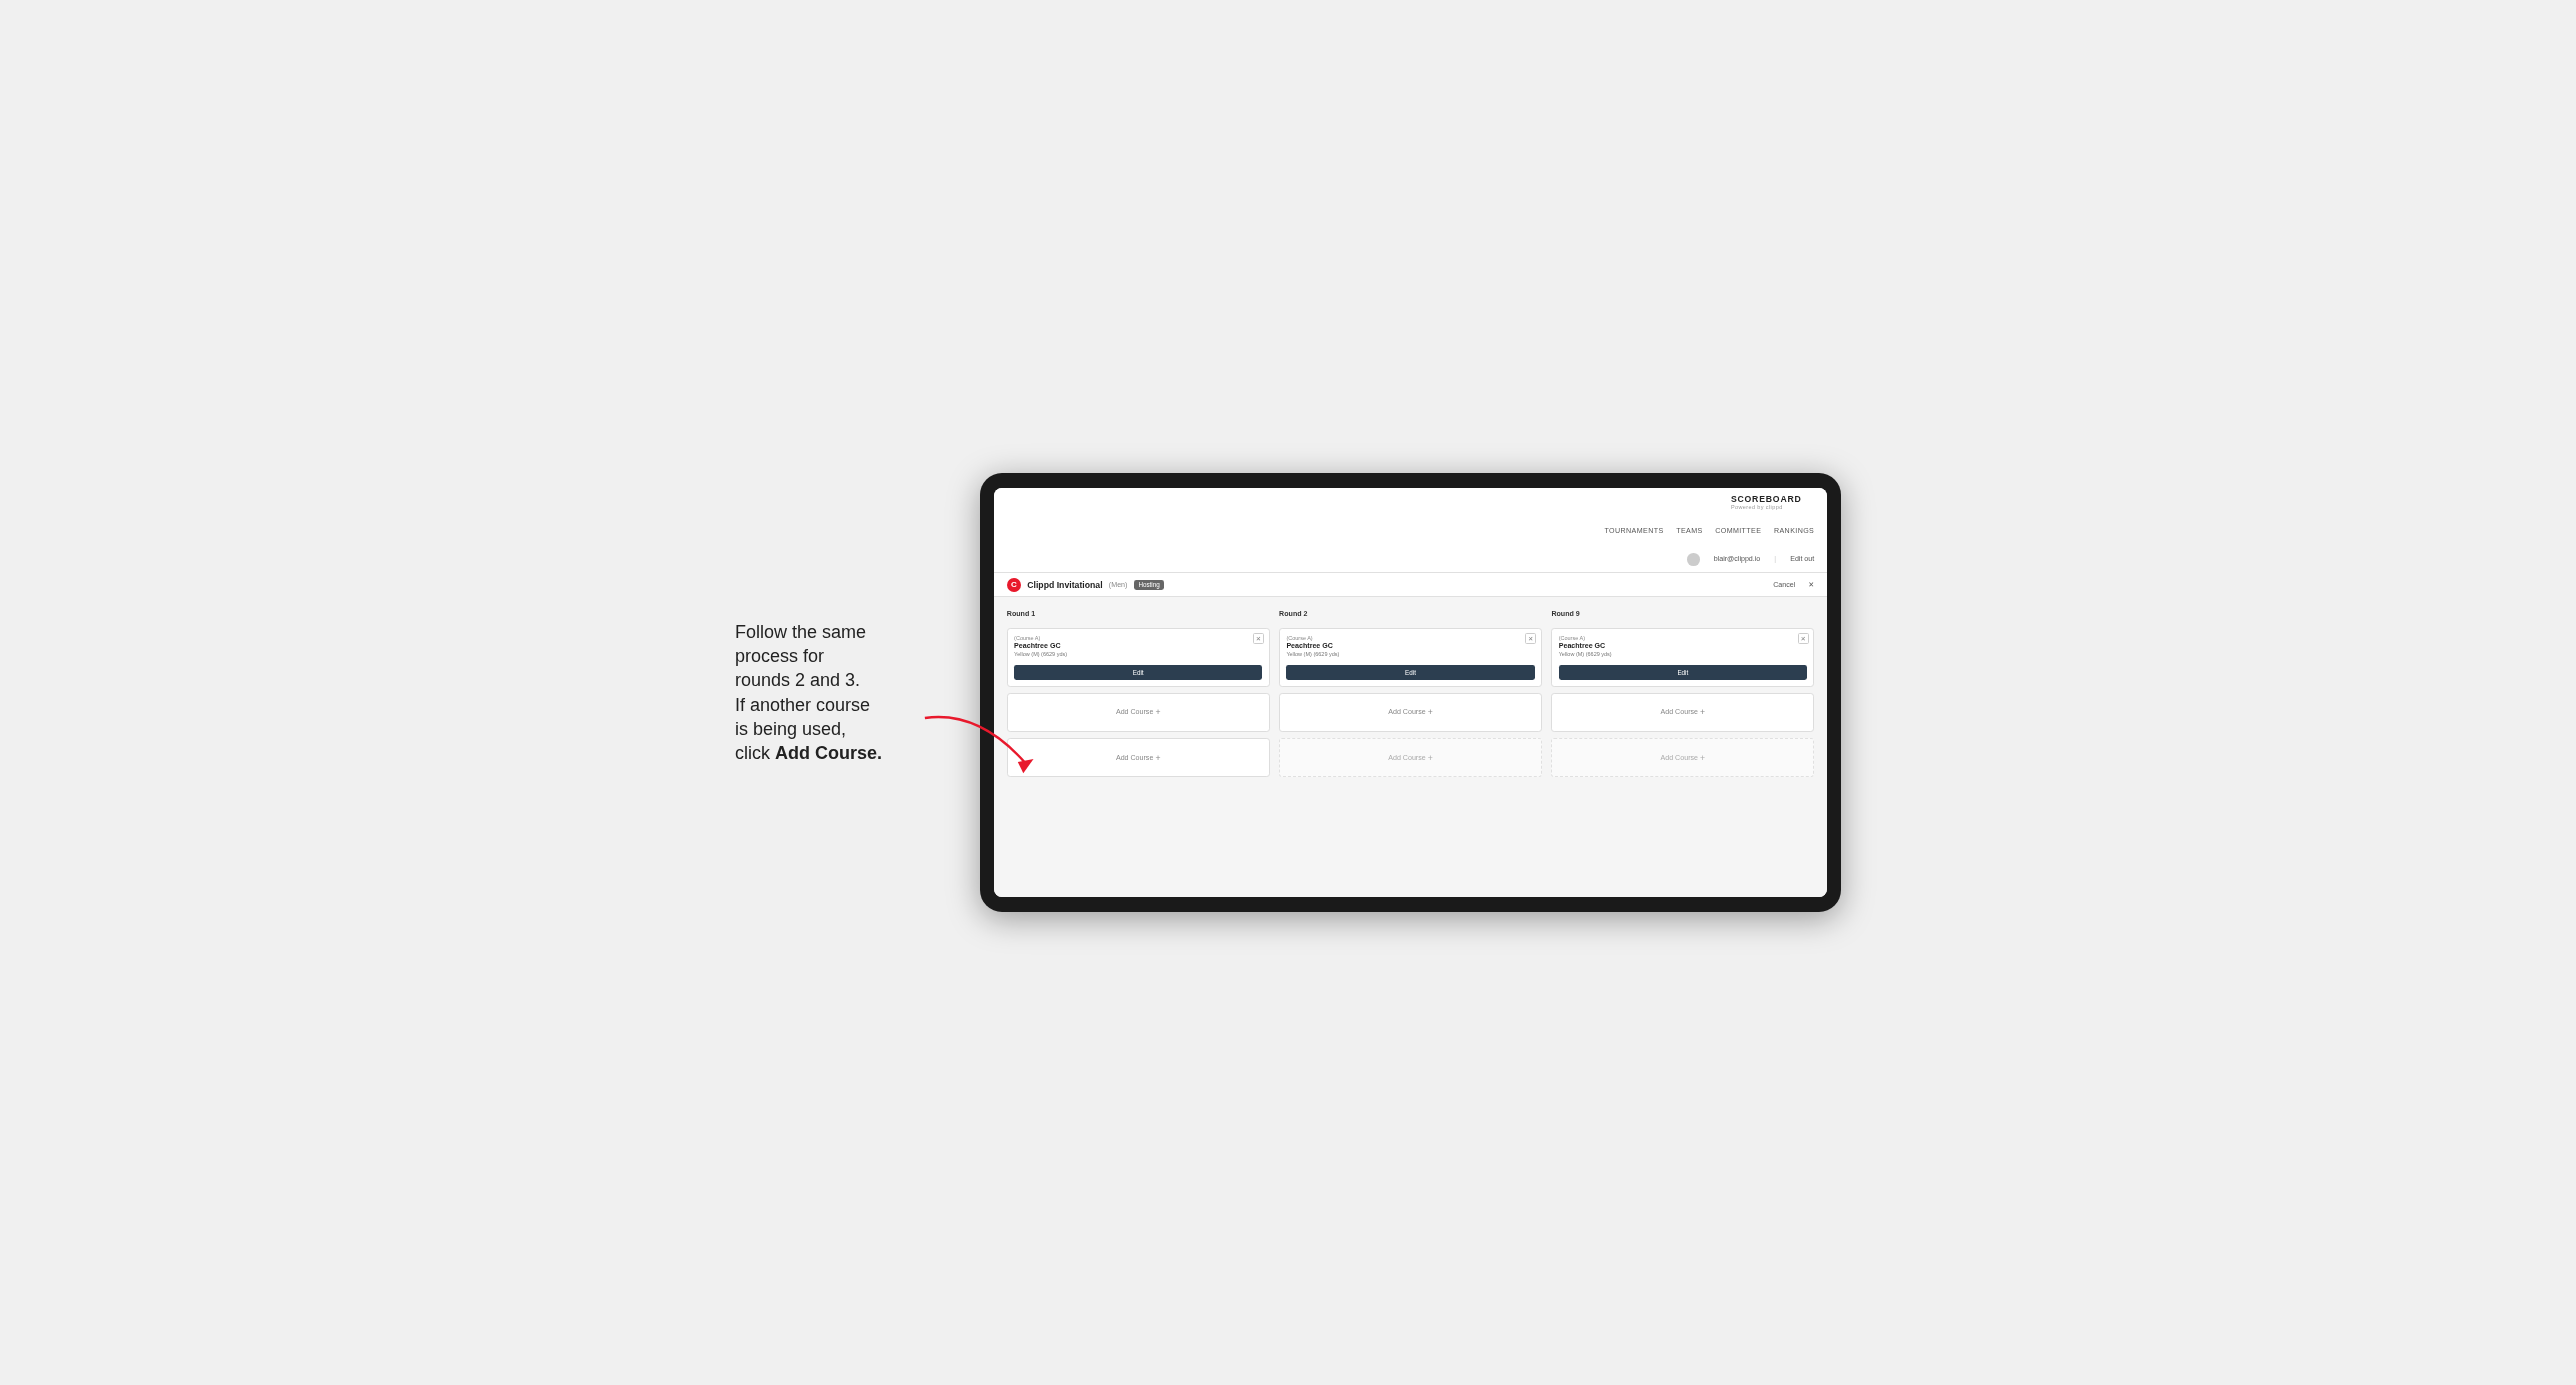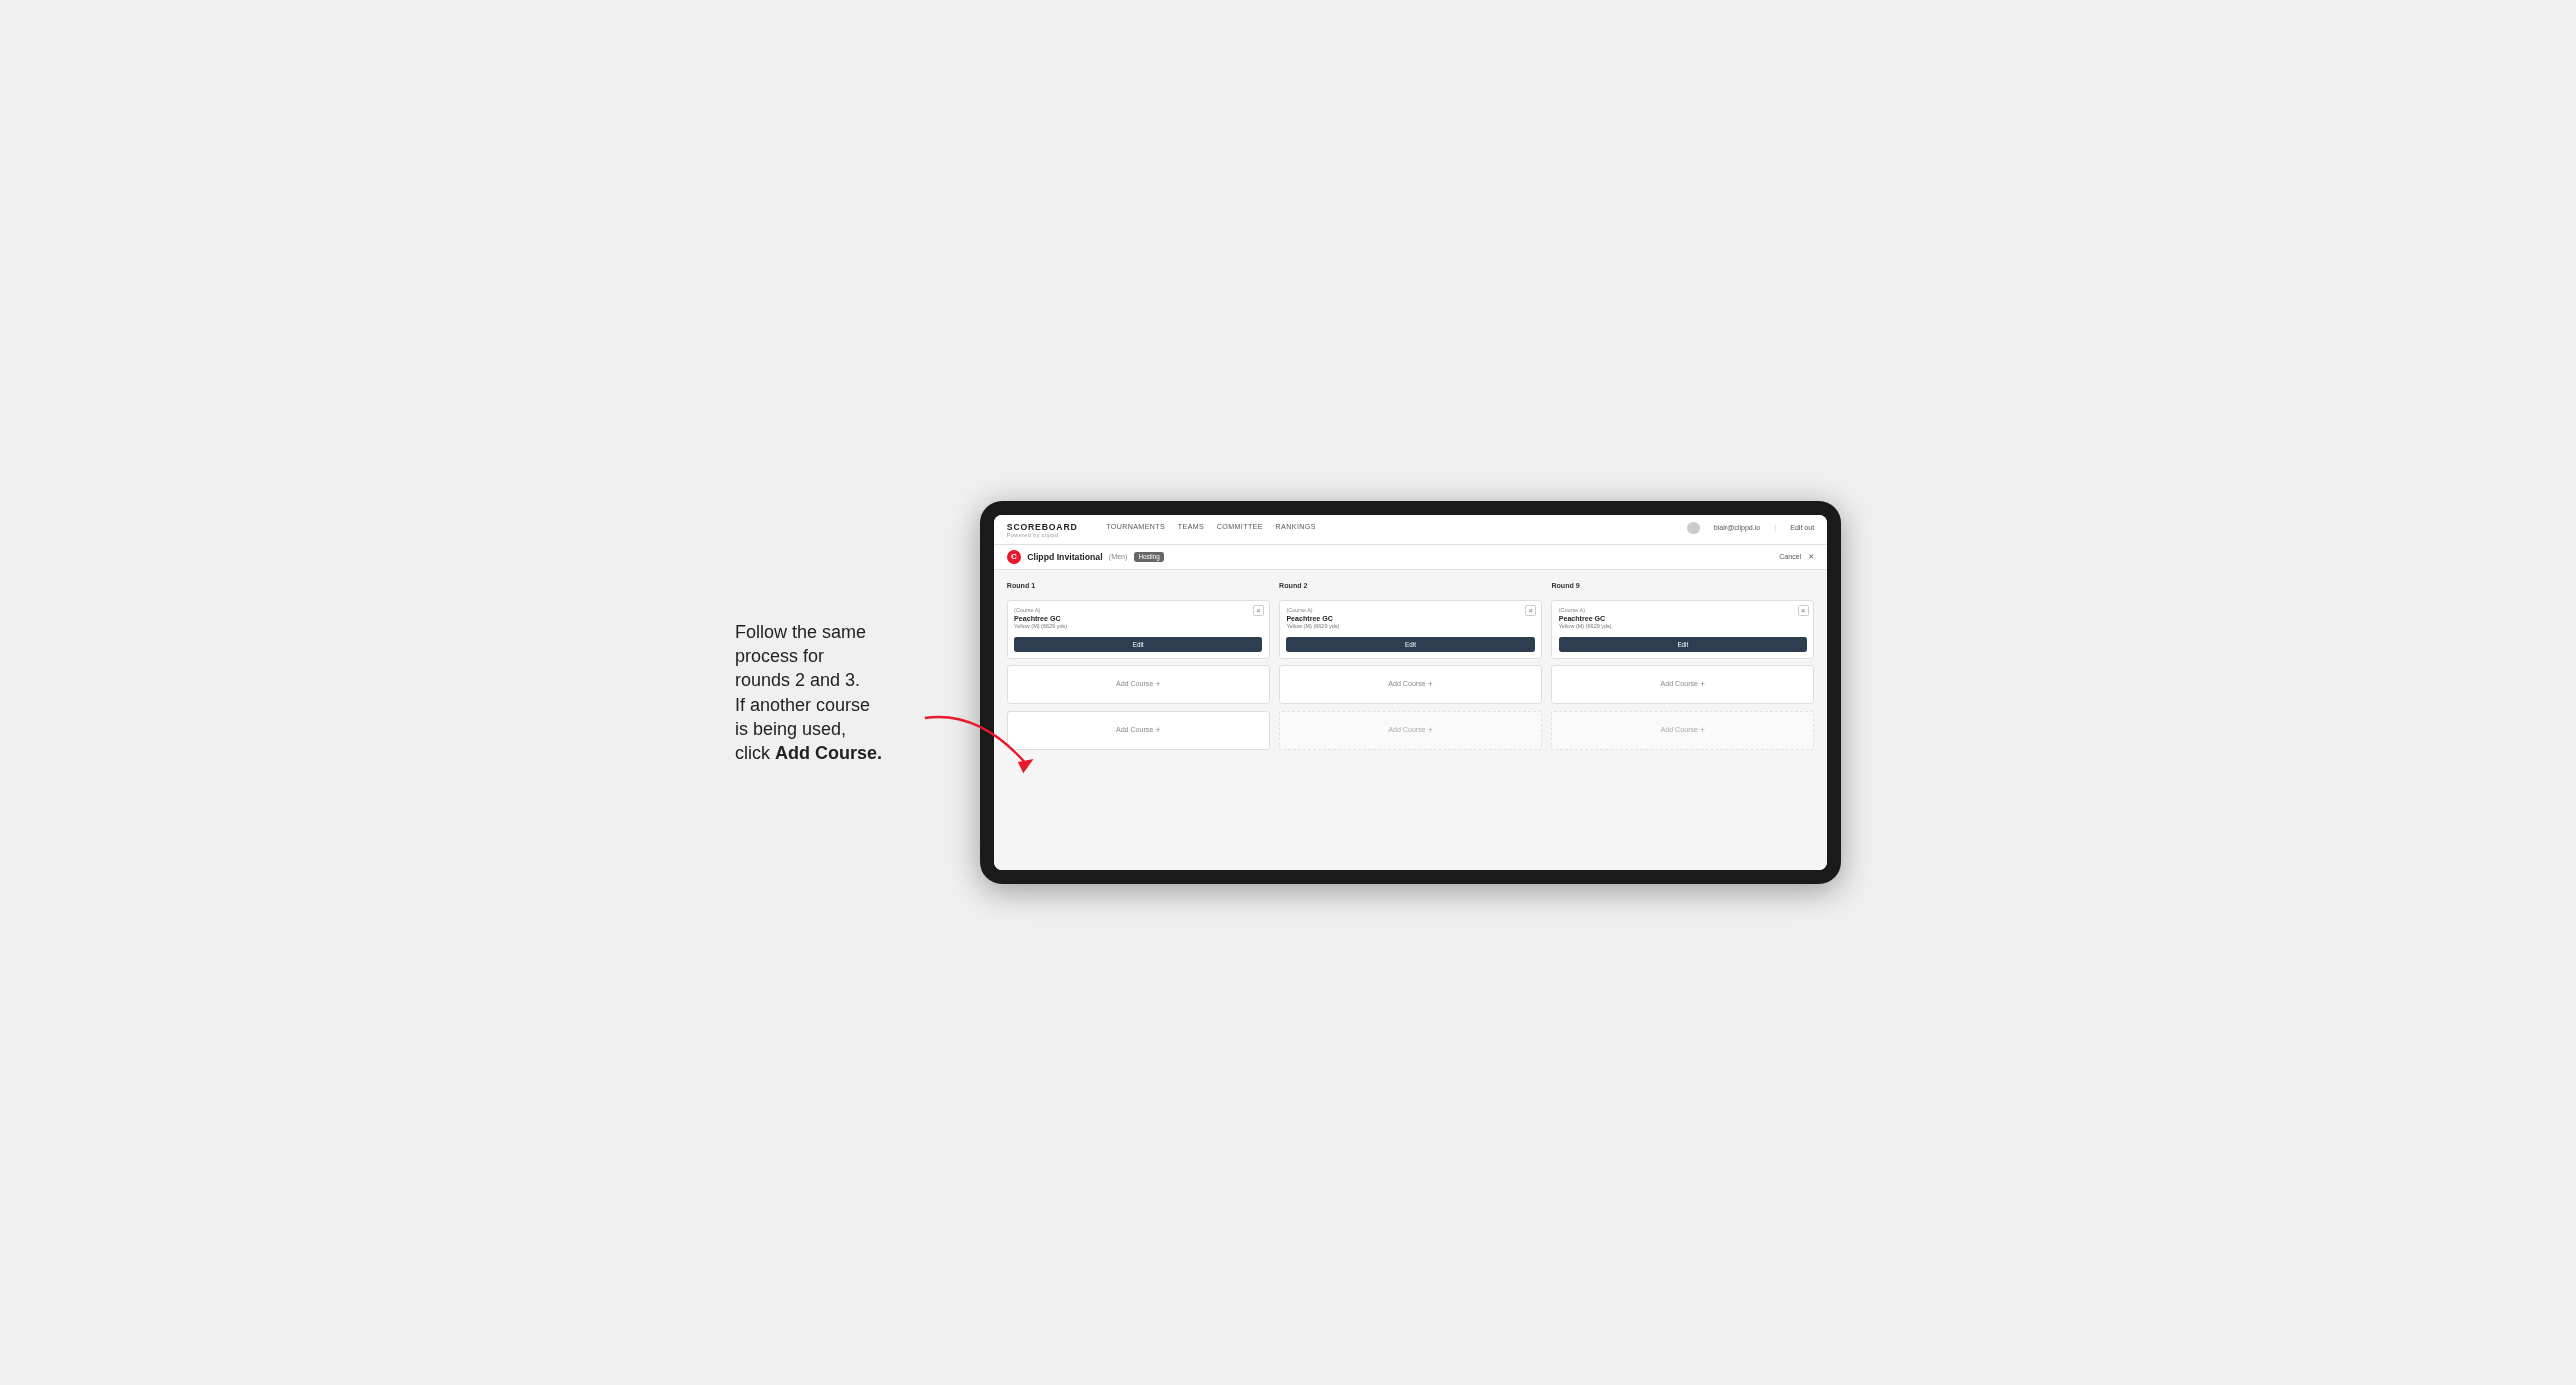--- a/index.html
+++ b/index.html
@@ -50,22 +50,23 @@
       overflow: hidden;
       position: relative;
     }
 
     
     .top-nav {
       background: #fff;
       border-bottom: 0.8px solid #e0e0e0;
       padding: 6.3px 12.6px;
       display: flex;
-      align-items: flex-start;
+      align-items: flex-end;
       gap: 16px;
+      flex-direction: column;
     }
 
     .logo-area {
       display: flex;
       flex-direction: column;
       margin-right: 12.6px;
     }
 
     .logo-scoreboard {
       font-size: 8.7px;
@@ -160,21 +161,21 @@
       padding: 1.6px 4.7px;
       border-radius: 2.4px;
     }
 
     .cancel-btn {
       font-size: 7.1px;
       color: #555;
       cursor: pointer;
       display: flex;
       align-items: center;
-      gap: 7px;
+      gap: 13px;
     }
 
     
     .tab-bar {
       background: #2c3e50;
       display: flex;
       padding: 0 12.6px;
     }
 
     .tab {

